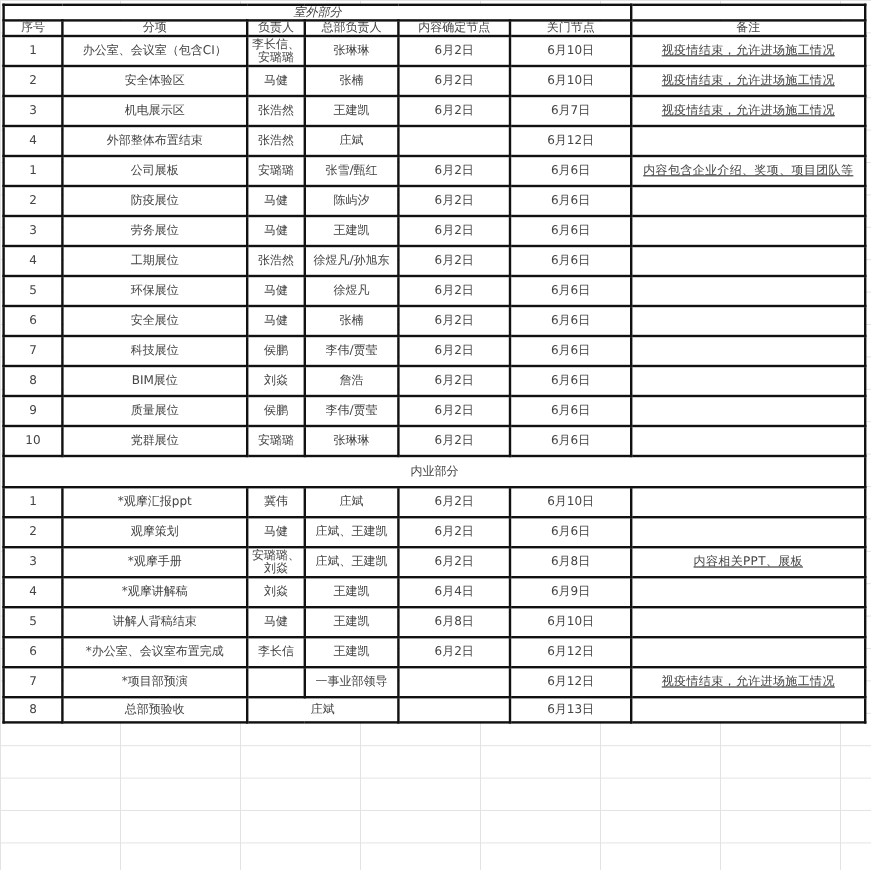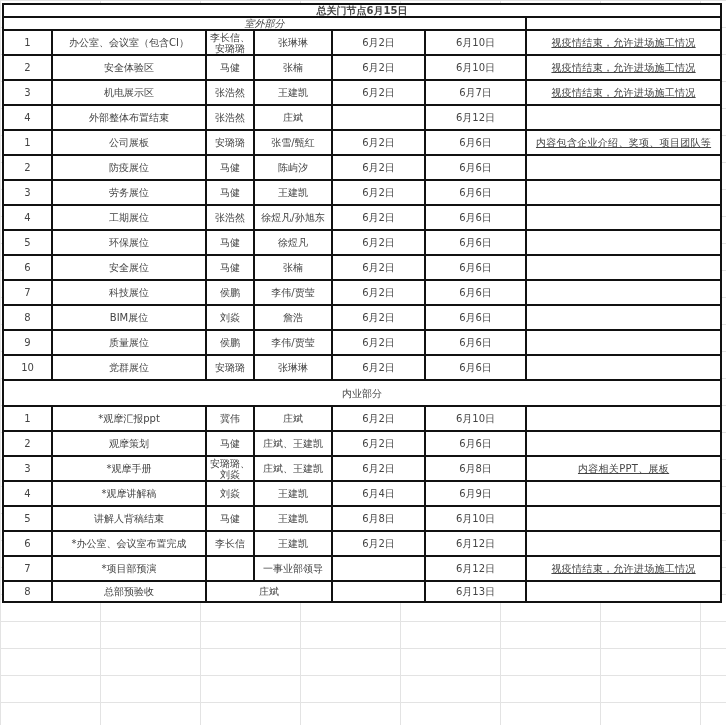--- a/index.html
+++ b/index.html
@@ -33,26 +33,32 @@
   <colgroup>
     <col style="width:49px">
       <col style="width:154px">
       <col style="width:48px">
       <col style="width:78px">
     <col style="width:93px">
       <col style="width:101px">
       <col style="width:195px">
   </colgroup>
   <tbody id="tbody">
-    <tr class="title">
-      <td colspan="7">总关门节点6月15日</td>
-    </tr>
     <tr class="sect">
       <td colspan="6">室外部分</td>
       <td></td>
+    </tr>
+    <tr class="hdr">
+      <td>序号</td>
+      <td>分项</td>
+      <td>负责人</td>
+      <td>总部负责人</td>
+      <td>内容确定节点</td>
+      <td>关门节点</td>
+      <td>备注</td>
     </tr>
   <tr class="row">
         <td>1</td>
         <td>办公室、会议室（包含CI）</td>
         <td class="wrap">李长信、安璐璐</td>
         <td>张琳琳</td>
         <td>6月2日</td>
         <td>6月10日</td>
         <td class="remark">视疫情结束，允许进场施工情况</td>
       </tr>

